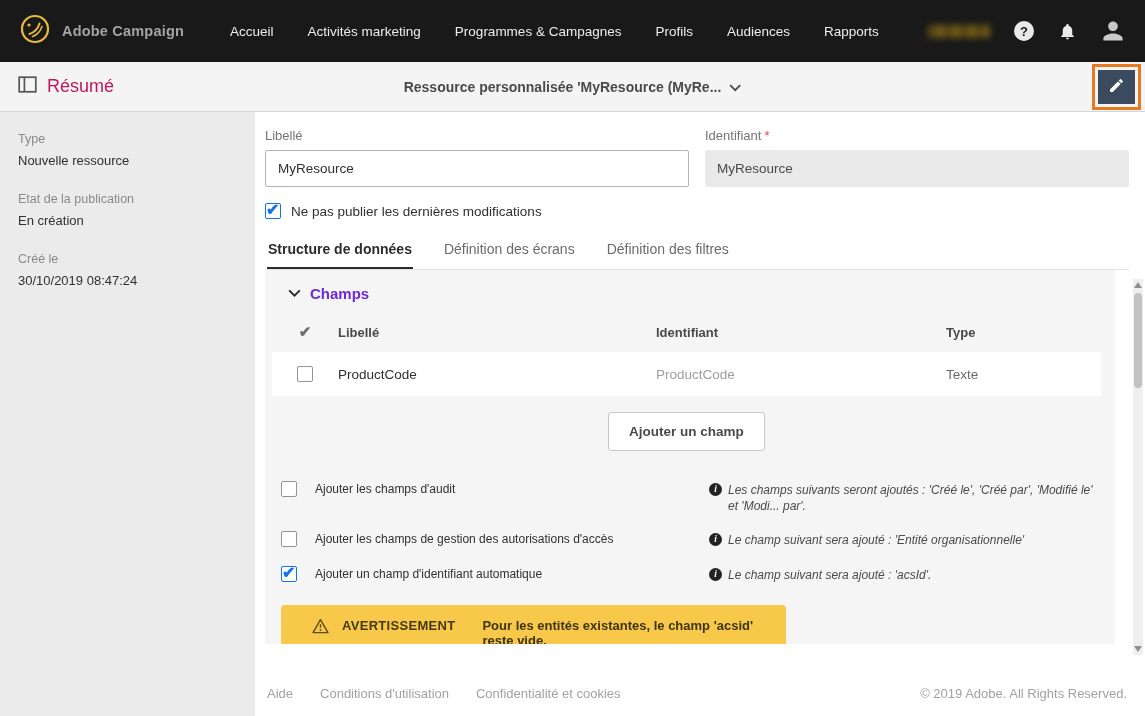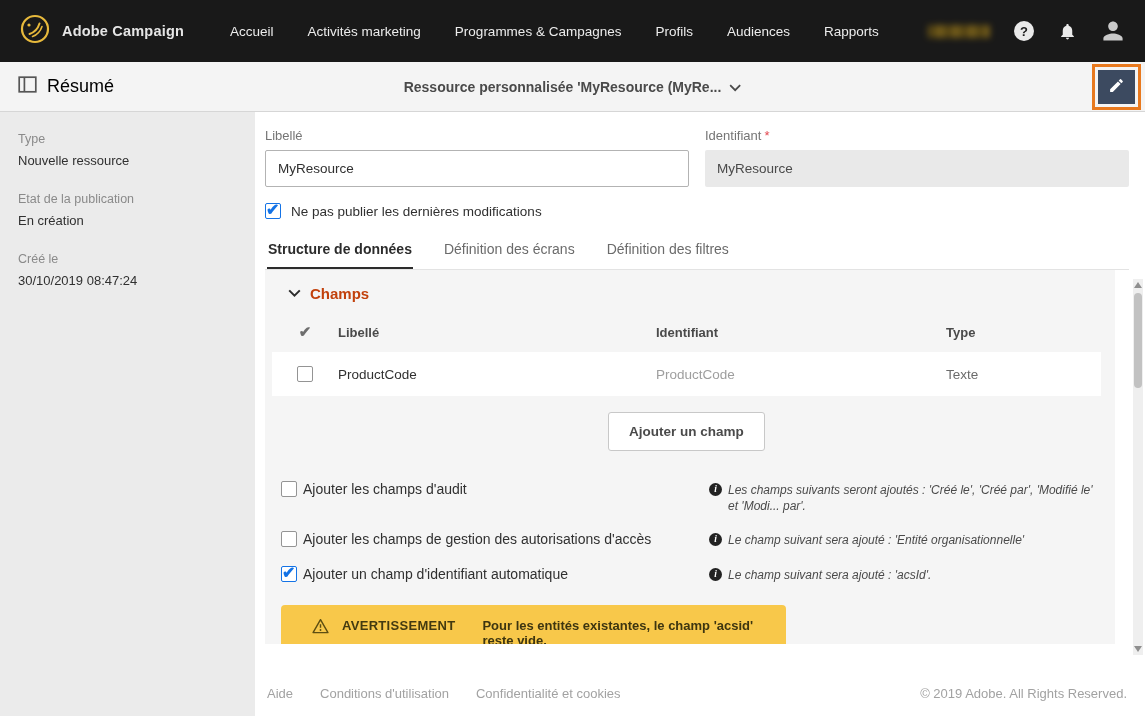--- a/index.html
+++ b/index.html
@@ -5,36 +5,36 @@
   * { margin:0; padding:0; box-sizing:border-box; }
   html,body { background:#555; }
   .app {
     width:1145px; height:716px; position:relative; overflow:hidden;
     font-family:"Liberation Sans", sans-serif; background:#fff; margin:0 auto;
   }
 
   
   .topbar { height:62px; background:#191919; display:flex; align-items:center; padding:0 20px; }
   .brand { display:flex; align-items:center; gap:12px; margin-right:46px; }
-  .brand-name { color:#e5e5e5; font-size:14.5px; font-weight:bold; letter-spacing:.2px; }
+  .brand-name { color:#a3a3a3; font-size:14.5px; font-weight:bold; letter-spacing:.2px; }
   .topnav { display:flex; align-items:center; gap:34px; }
   .topnav-item { color:#ececec; font-size:13.5px; cursor:pointer; white-space:nowrap; }
   .topbar-right { margin-left:auto; display:flex; align-items:center; gap:24px; }
   .redacted { width:62px; height:13px; border-radius:2px; opacity:.85;
     background:repeating-linear-gradient(90deg,#8a6d1a 0,#4a3c10 5px,#96761e 11px,#5a4a14 16px);
     filter:blur(3px); }
   .help-circle { width:20px; height:20px; border-radius:50%; background:#e9e9e9; color:#191919;
     font-size:13px; font-weight:bold; display:flex; align-items:center; justify-content:center; cursor:pointer; }
   .icon-btn { display:flex; align-items:center; cursor:pointer; }
 
   
   .subheader { height:50px; background:#f4f4f4; border-bottom:1px solid #d6d6d6;
     display:flex; align-items:center; padding:0 0 0 18px; position:relative; }
   .subheader-left { display:flex; align-items:center; gap:10px; }
-  .page-title { font-size:18px; color:#000000;text-align:right; }
+  .page-title { font-size:18px; color:#be185d;text-align:right; }
   .resource-selector { position:absolute; left:50%; transform:translateX(-50%);
     display:flex; align-items:center; gap:8px; cursor:pointer; }
   .resource-title { font-size:14px; font-weight:bold; color:#4a4a4a; white-space:nowrap; }
   .edit-wrap { position:absolute; right:4px; top:2px; border:3px solid #e8791e; padding:3px; background:#f4f4f4; }
   .edit-btn { width:37px; height:34px; background:#3c4a60; border:none; display:flex;
     align-items:center; justify-content:center; cursor:pointer; }
 
   
   .body { display:flex; height:604px; }
   .sidebar { width:255px; background:#ebebeb; padding:20px 18px; flex:none; }
@@ -62,36 +62,36 @@
     color:#1473e6; font-size:16px; font-weight:bold; }
 
   .tabs { display:flex; gap:30px; margin-top:16px; border-bottom:1px solid #e3e3e3; padding:0 0 0 2px; }
   .tab { font-size:14px; color:#6b6b6b; padding:6px 1px 10px; cursor:pointer; border-bottom:2px solid transparent; }
   .tab.active { color:#2c2c2c; font-weight:bold; border-bottom:2px solid #2c2c2c; }
 
   
   .panel { background:#f5f5f5; margin-top:0; width:calc(100% - 14px);
     padding:10px 14px 18px 7px; height:374px; overflow:hidden; }
   .champs-header { display:flex; align-items:center; gap:9px; padding:4px 0 12px 16px; cursor:pointer; }
-  .champs-title { font-size:15px; font-weight:bold; color:#c2410c; }
+  .champs-title { font-size:15px; font-weight:bold; color:#6d28d9; }
 
   .grid-row { display:grid; grid-template-columns:66px 318px 290px 1fr; align-items:center; }
   .thead { height:36px; font-size:13px; font-weight:bold; color:#4a4a4a; }
   .thead .hd-check { justify-self:center; color:#6e6e6e; font-size:15px; font-weight:bold; }
   .trow { background:#fff; height:44px; font-size:13.5px; color:#303030; margin-top:2px; }
   .trow .cb { justify-self:center; }
   .cell-ident { color:#9e9e9e; }
   .cell-type { color:#6b6b6b; }
 
   .add-btn-row { text-align:center; margin:16px 0 30px;text-decoration:underline; }
   .add-btn { background:#fff; border:1px solid #c8c8c8; border-radius:3px; padding:11px 20px;
     font-size:13.5px; font-weight:bold; color:#4a4a4a; cursor:pointer; font-family:"Liberation Sans",sans-serif; }
 
   .opt-row { display:flex; align-items:flex-start; margin:0 4px 17px 9px; }
-  .opt-left { width:428px; display:flex; align-items:flex-end; gap:6px; font-size:14px; color:#303030; flex:none; }
+  .opt-left { width:428px; display:flex; align-items:center; gap:18px; font-size:12px; color:#303030; flex:none; }
   .opt-info { flex:1; display:flex; gap:6px; font-size:12px; font-style:italic; color:#4a4a4a; line-height:1.35; padding-top:1px; }
   .info-i { width:13px; height:13px; border-radius:50%; background:#222; color:#fff; flex:none;
     font-size:9.5px; font-weight:bold; font-style:italic; display:inline-flex; align-items:center;
     justify-content:center; margin-top:1px; font-family:"Liberation Serif",serif; }
 
   .warning { margin:22px 0 0 9px; width:505px; background:#f8c84a; border-radius:4px;
     padding:13px 31px; display:flex; align-items:flex-start; gap:13px; }
   .warn-title { font-size:13px; font-weight:bold; color:#433a10; letter-spacing:.3px; margin-right:14px; }
   .warn-text { font-size:13px; font-weight:bold; color:#3d3510; }
 

